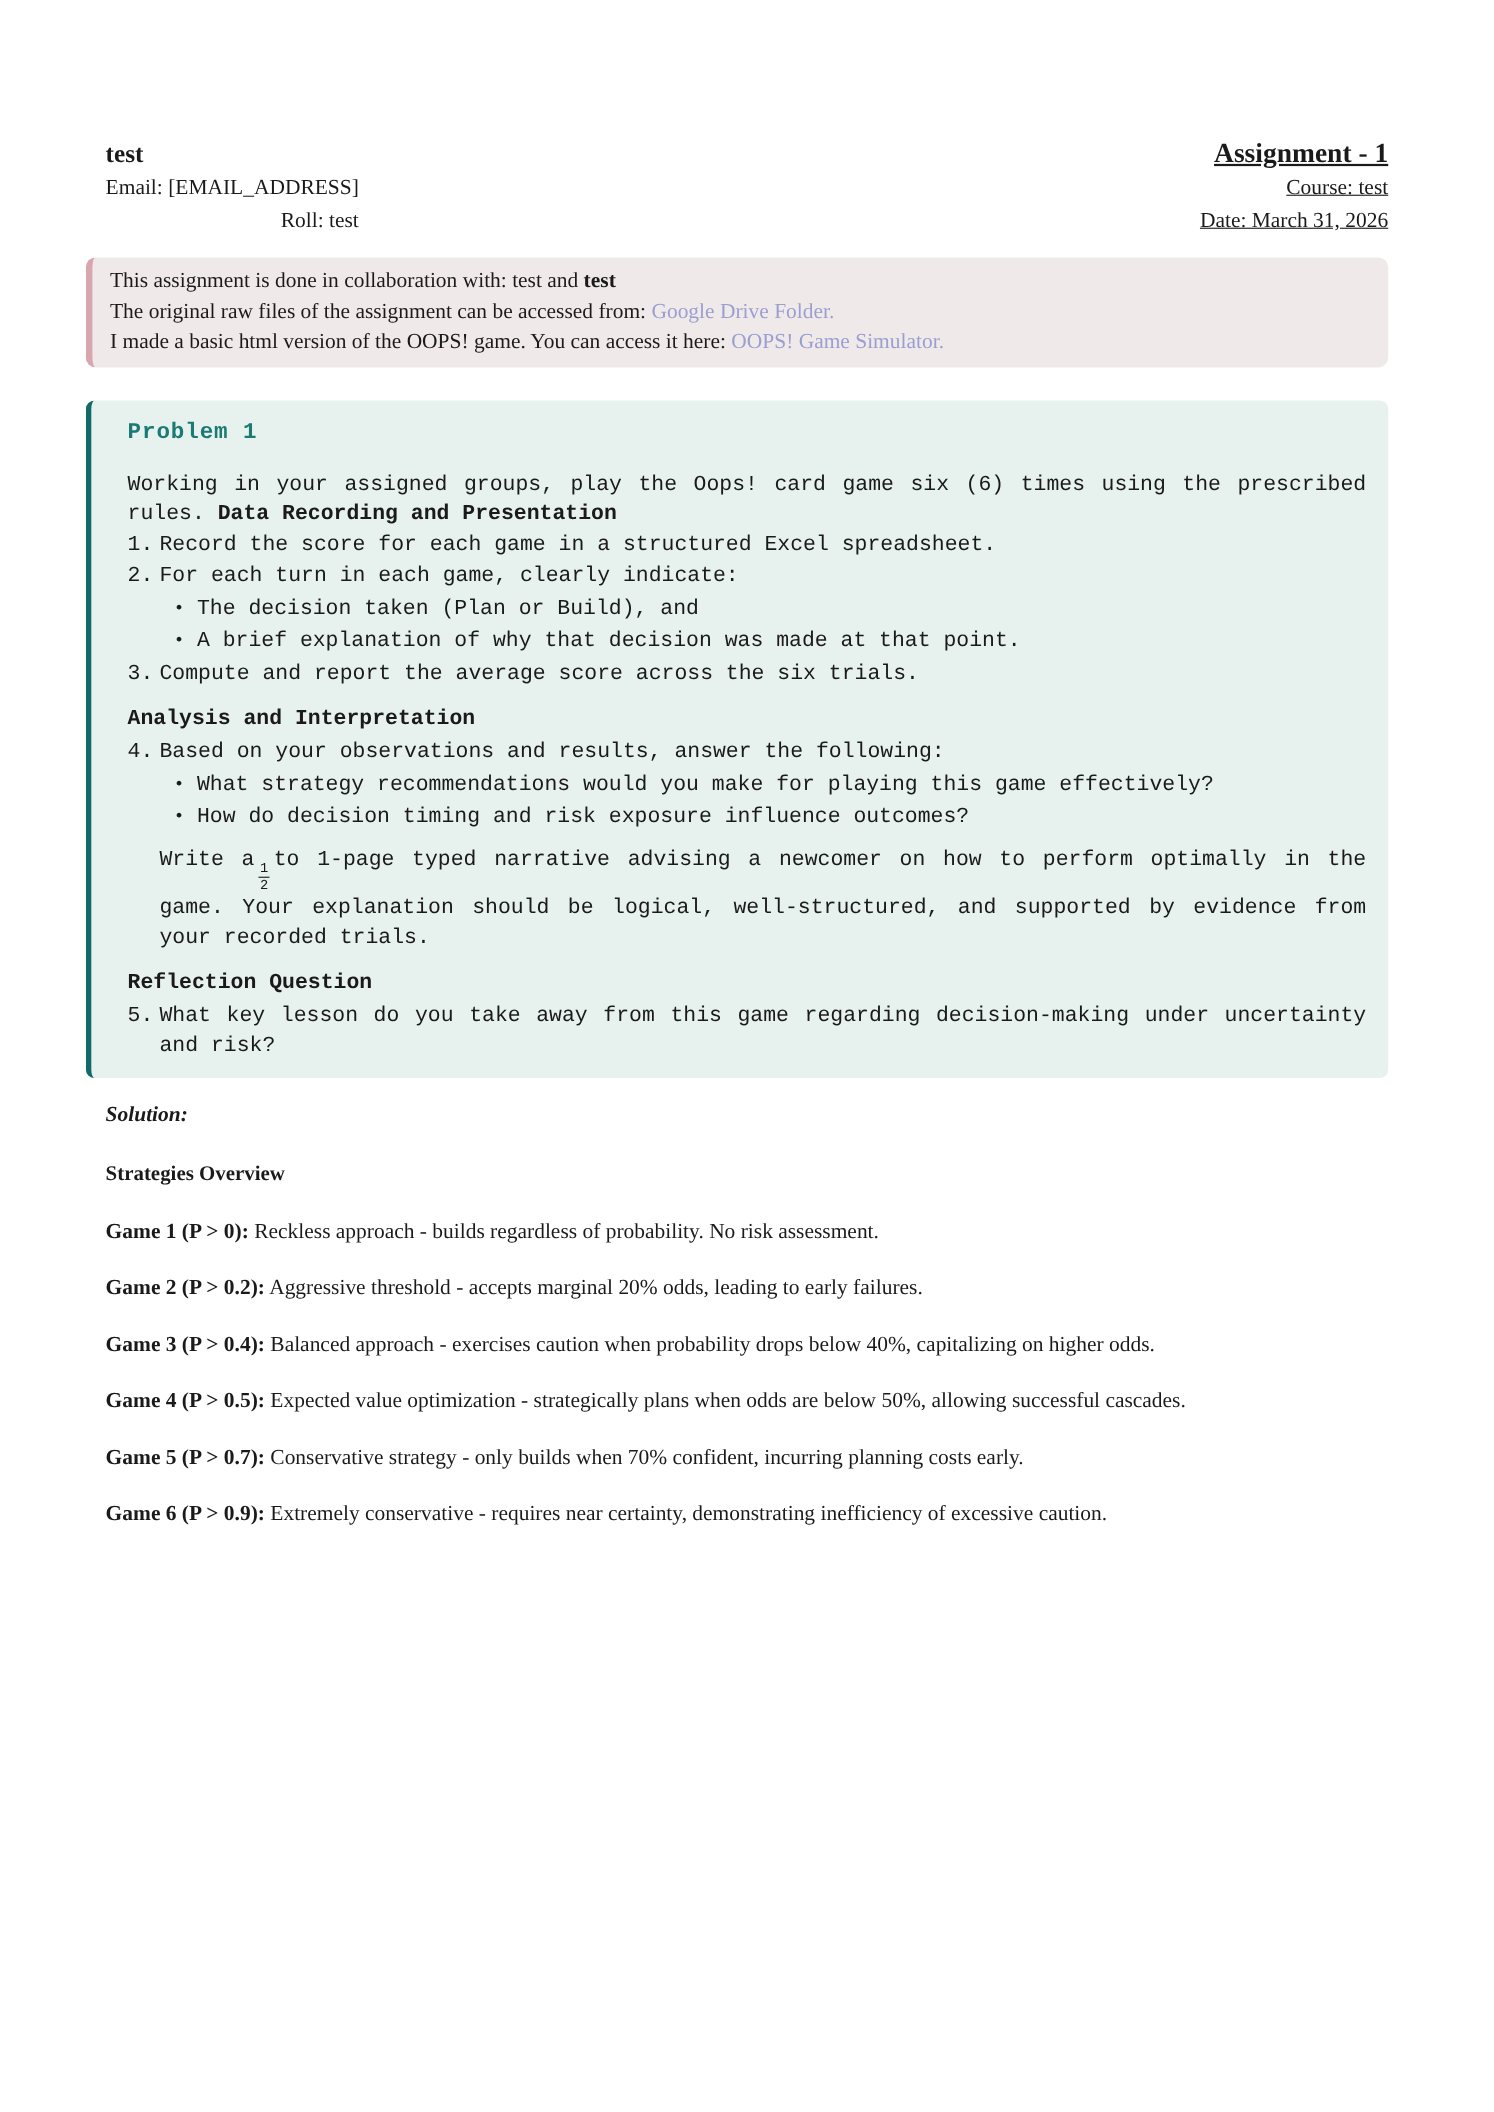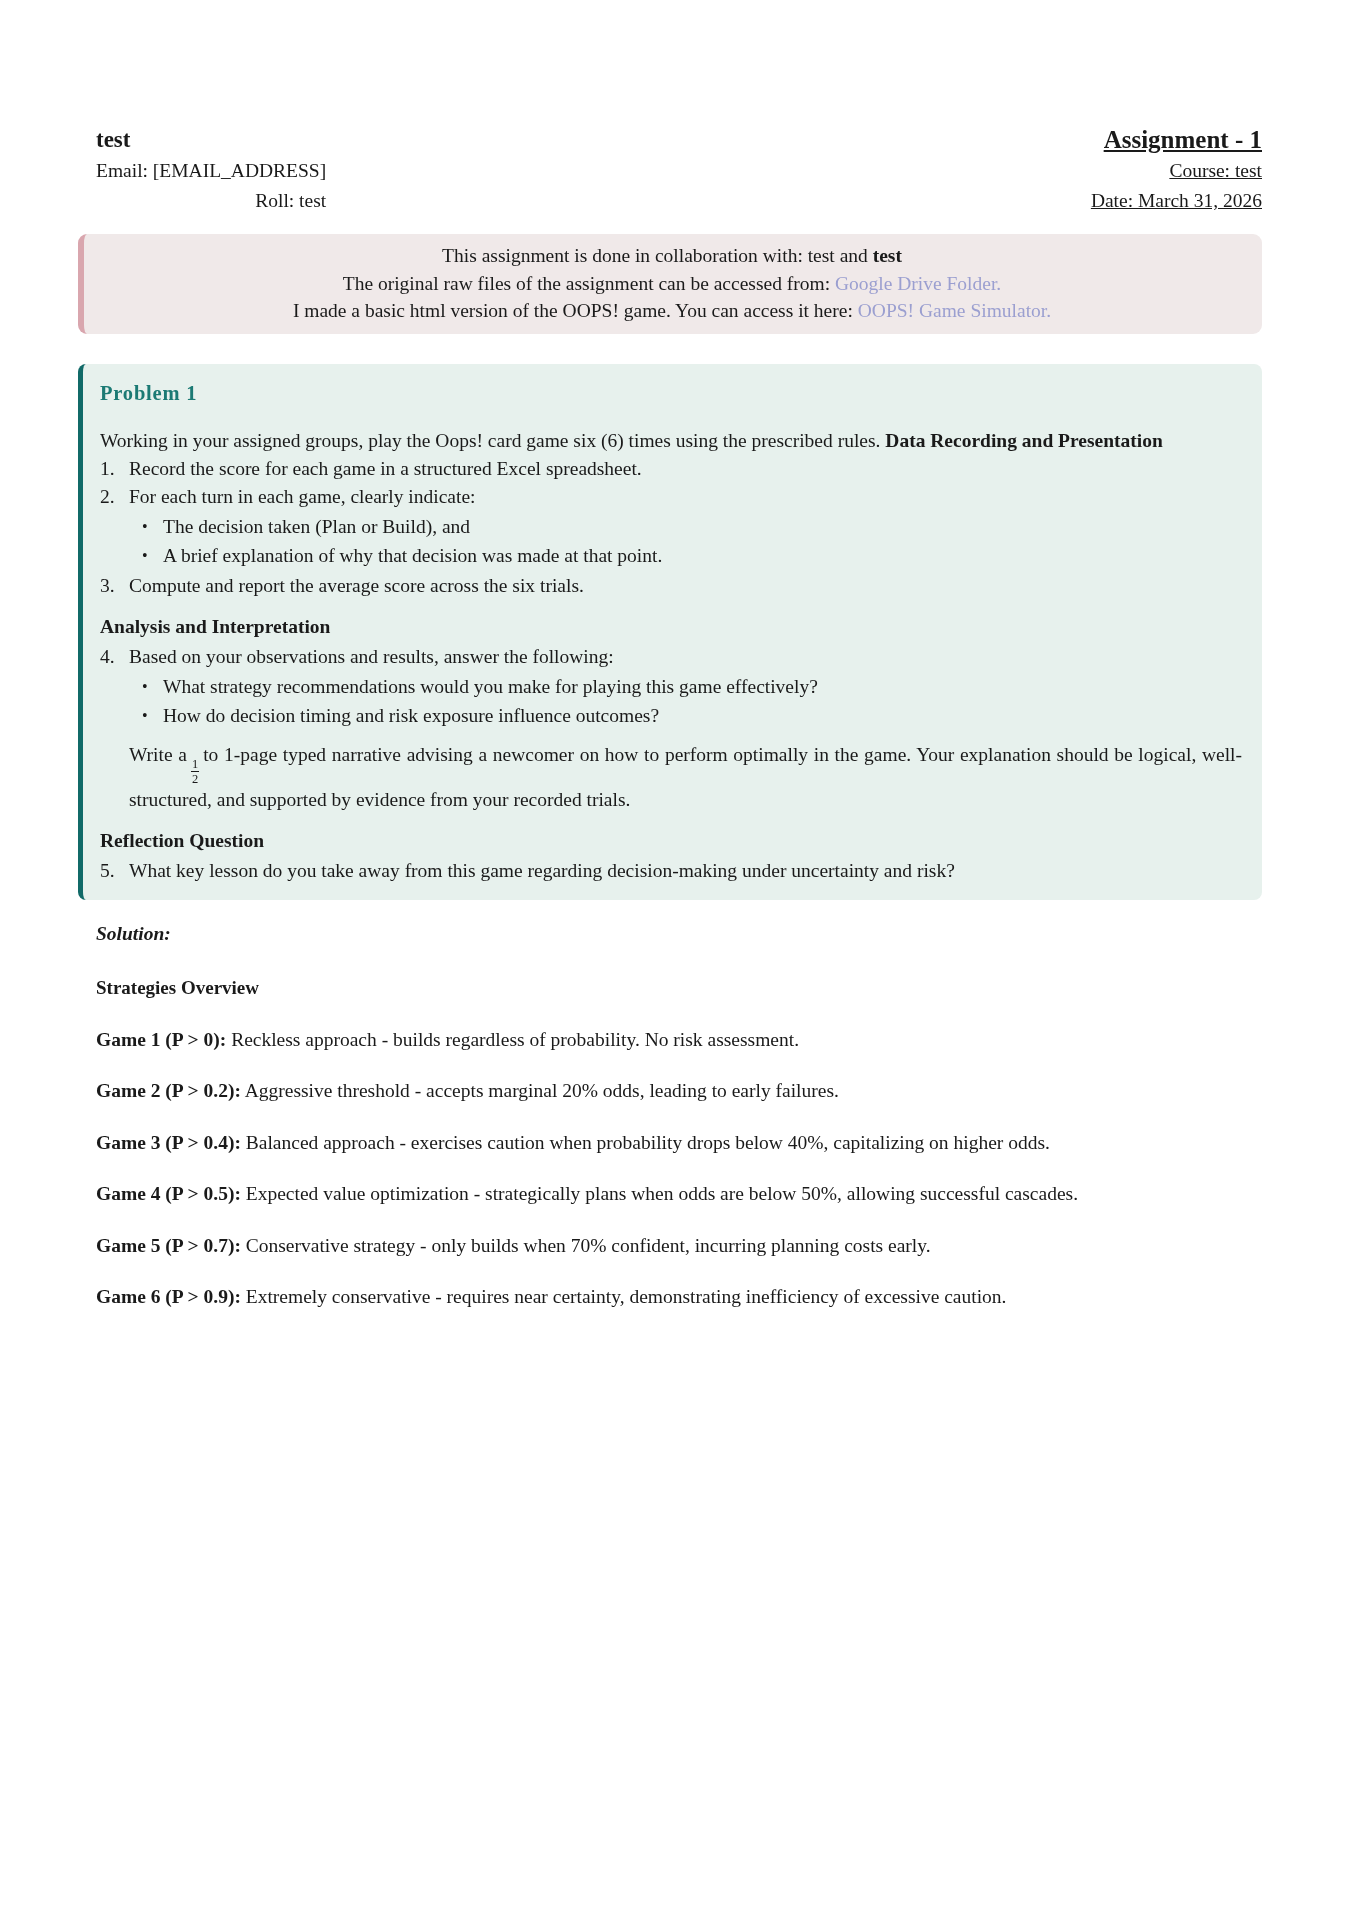--- a/index.html
+++ b/index.html
@@ -24,32 +24,32 @@
   .header .meta  { line-height: 30px; text-align: right; }
 
   
   .collab-box {
     margin: 18px 0 0 -18px;
     background: var(--collab-bg, #f0e9e9);
     border-left: 6px solid var(--collab-accent, #d9a6ae);
     border-radius: 9px;
     padding: 8px 18px 9px 16px;
     line-height: 27.5px;
-    text-align: center;
   }
   .collab-box b { font-weight: bold; }
   a.doclink { color: var(--link, #9b9fd0); text-decoration: none; cursor: pointer; }
 
   
   .problem-box {
     margin: 30px 0 0 -18px;
     background: var(--problem-bg, #e7f1ed);
     border-left: 5px solid var(--problem-accent, #116a68);
     border-radius: 8px;
-    padding: 14px 20px 16px 17px;
+    padding: 14px 20px 16px 33px;
+    font-family: Liberation Mono, monospace;
   }
   .problem-title {
     color: var(--problem-title, #1b7a74);
     font-size: 20.5px;
     font-weight: bold;
     letter-spacing: 0.8px;
     margin: 2px 0 20px 0;
   }
   .just { text-align: justify; }
   .intro b { font-weight: bold; }

